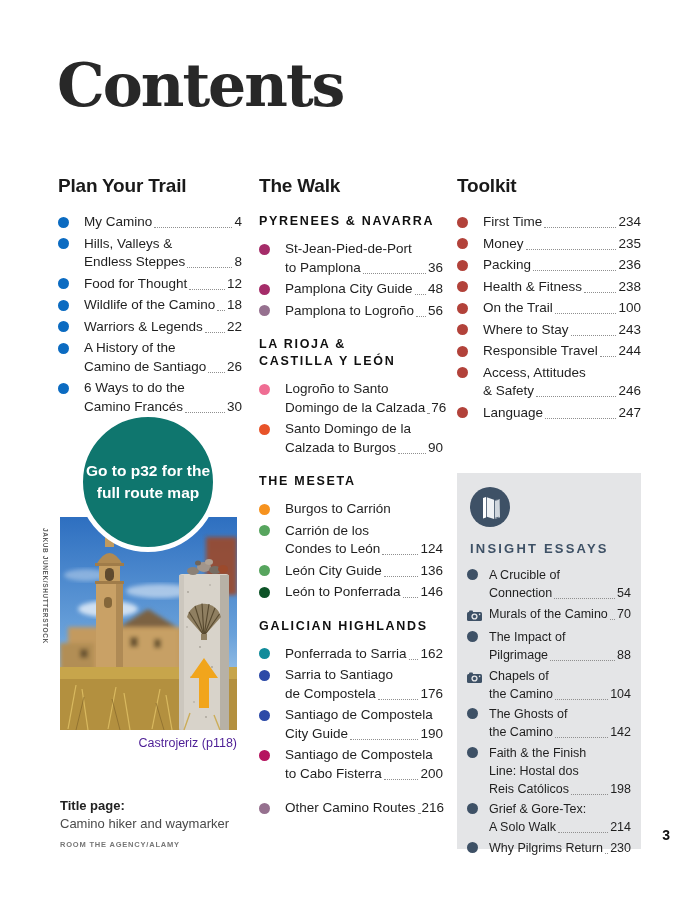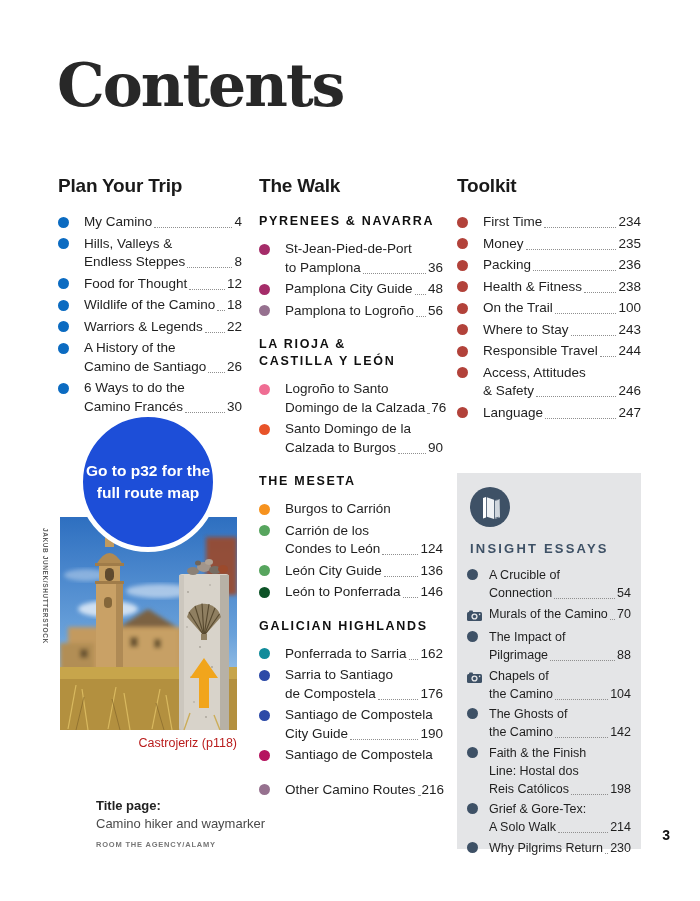--- a/index.html
+++ b/index.html
@@ -18,54 +18,54 @@
   .bullet{flex:0 0 11px;width:11px;height:11px;border-radius:50%;margin:3.5px 15px 0 0;}
   .icon-slot{flex:0 0 16px;margin:4px 10px 0 0;}
   .entry{flex:1;min-width:0;}
   .wrap-line{white-space:nowrap;}
   .last-line{display:flex;}
   .ltext{white-space:nowrap;}
   .leader{flex:1 1 auto;min-width:2px;border-bottom:1.4px dotted #8f8f8f;margin:0 2px 3.5px 2px;}
   .pagenum{white-space:nowrap;}
   
   .callout{position:absolute;left:78px;top:412px;width:140px;height:140px;border-radius:50%;
-        background:#1d4ed8;border:5px solid #fff;box-sizing:border-box;z-index:3;
+        background:#0f766e;border:5px solid #fff;box-sizing:border-box;z-index:3;
         display:flex;align-items:center;justify-content:center;text-align:center;}
   .callout span{color:#fff;font-weight:bold;font-size:15.5px;line-height:22px;white-space:pre-line;}
   
   .photo{position:absolute;left:60px;top:517px;width:177px;height:213px;z-index:1;}
   .photo-caption{position:absolute;left:60px;top:736px;width:177px;text-align:right;
-        font-size:12.5px;color:#b91c1c;}
+        font-size:12.5px;color:#4c1d95;}
   .photo-credit{position:absolute;left:42px;top:528px;writing-mode:vertical-rl;
         font-size:6.5px;letter-spacing:0.6px;color:#5f5f5f;font-weight:bold;}
   
   .essays{position:absolute;left:457px;top:473px;width:184px;height:376px;background:#e4e5e7;
         box-sizing:border-box;padding:12px 10px 10px 10px;}
   .essays-icon{margin:2px 0 10px 3px;}
   .essays-header{font-size:13px;font-weight:bold;color:#3e5166;letter-spacing:2.2px;margin:0 0 10px 3px;}
   .essays .toc-item{font-size:12.5px;line-height:18px;margin-bottom:2.5px;}
   .essays .bullet{flex:0 0 11px;margin:3px 11px 0 0;}
   .essays .icon-slot{flex:0 0 15px;margin:3px 7px 0 0;}
   .essays .leader{margin-bottom:3px;}
   
-  .footnote{position:absolute;left:60px;top:797px;font-size:13px;line-height:18px;margin-left:36px;}
+  .footnote{position:absolute;left:60px;top:797px;font-size:13px;line-height:18px;}
   .footnote .fn-label{font-weight:bold;color:#222;}
   .footnote .fn-desc{color:#4a4a4a;}
   .footnote .fn-credit{font-size:7.5px;letter-spacing:0.8px;color:#767676;font-weight:bold;margin-top:3px;}
   .folio{position:absolute;right:30px;top:827px;font-size:14px;font-weight:bold;color:#111;}
 </style>
 </head>
 <body>
 
 <div class="page">
 
   <div class="main-title">Contents</div>
 
   <div class="toc-col" id="col-0">
-      <div class="col-header">Plan Your Trip</div>
+      <div class="col-header">Plan Your Trail</div>
       <div class="section">
         <div class="toc-item">
           <span class="bullet" style="background: rgb(11, 107, 193);"></span>
           <span class="entry">
             <div class="last-line">
               <span class="ltext">My Camino</span>
               <span class="leader"></span>
               <span class="pagenum">4</span>
             </div>
           </span>
@@ -268,20 +268,25 @@
               <span class="ltext">City Guide</span>
               <span class="leader"></span>
               <span class="pagenum">190</span>
             </div>
           </span>
         </div>
         <div class="toc-item">
           <span class="bullet" style="background: rgb(181, 20, 95);"></span>
           <span class="entry">
             <div class="wrap-line">Santiago de Compostela</div>
+            <div class="last-line">
+              <span class="ltext">to Cabo Fisterra</span>
+              <span class="leader"></span>
+              <span class="pagenum">200</span>
+            </div>
           </span>
         </div>
       </div>
       <div class="section section-gap">
         <div class="toc-item">
           <span class="bullet" style="background: rgb(150, 113, 143);"></span>
           <span class="entry">
             <div class="last-line">
               <span class="ltext">Other Camino Routes</span>
               <span class="leader"></span>

